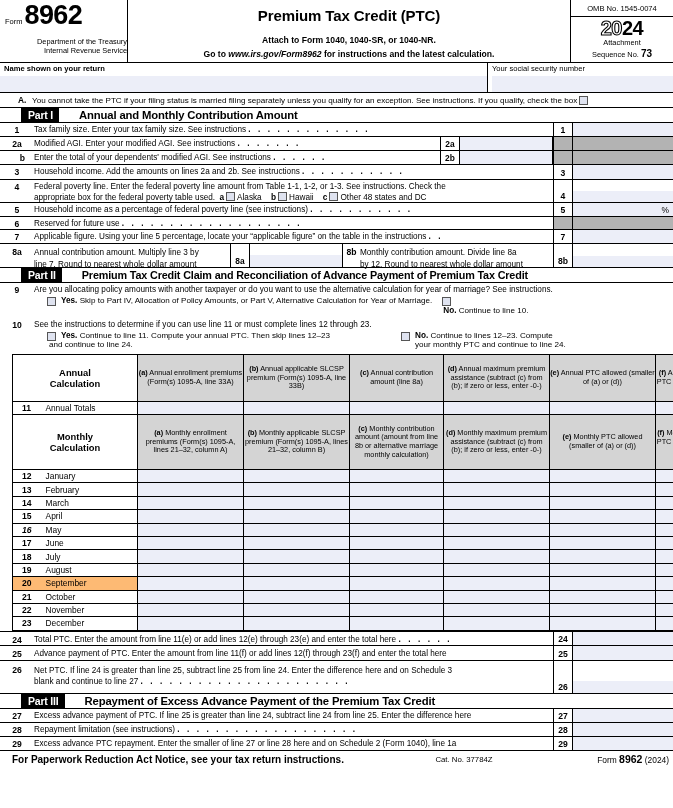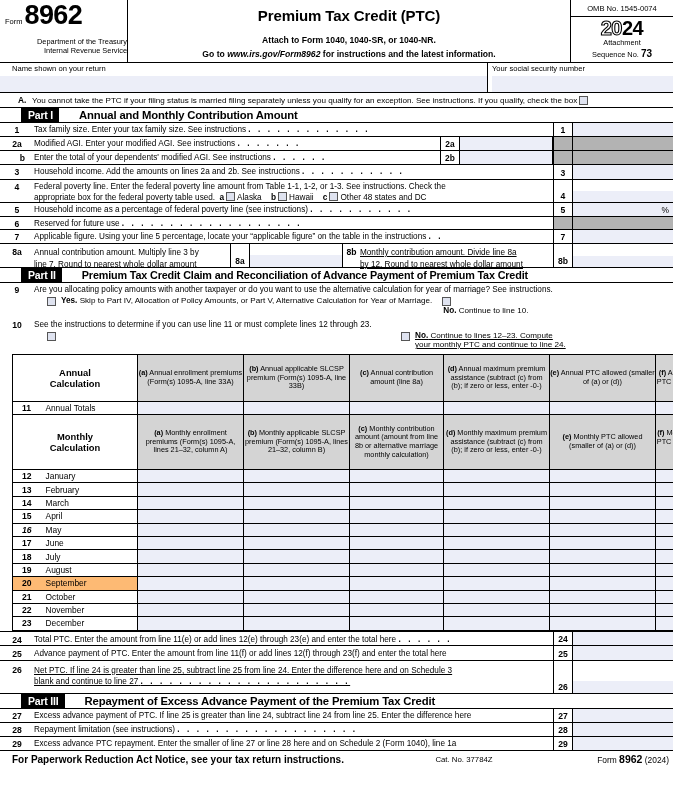--- a/index.html
+++ b/index.html
@@ -36,21 +36,21 @@
   }
   .omb { font-size: 7.6px; text-align: center; padding: 4px 0 3px; border-bottom: 1.2px solid #000; }
   .yearbox { text-align: center; padding-top: 1px; }
   .yr { font-size: 20px; font-weight: bold; line-height: 1.05; letter-spacing: -0.5px;}
   .yr .hollow { color: #fff; -webkit-text-stroke: 1.1px #000; }
   .attach-seq { font-size: 7.4px; line-height: 1.15; }
   .attach-seq b { font-size: 10px; }
 
   
   .name-row { display: flex; height: 30px; border-bottom: 1.6px solid #000; }
-  .name-cell { flex: 1; border-right: 1.2px solid #000; position: relative; padding: 1px 0 0 12px; }
+  .name-cell { flex: 1; border-right: 1.2px solid #000; position: relative; padding: 1px 0 0 4px; font-weight: bold; }
   .ssn-cell { width: 185px; position: relative; padding: 1px 0 0 4px; }
   .fld-lbl { font-size: 7.6px; }
   .fill { position: absolute; left: 0; right: 0; bottom: 0; height: 16px; background: #eceef8; }
   .fill.inset { left: 4px; }
 
   
   .lineA { height: 15px; display: flex; align-items: center; border-bottom: 1.4px solid #000; padding-left: 18px; }
   .lineA .ltr { font-weight: bold; font-size: 8.4px; width: 14px; }
   .lineA .txt { font-size: 8.1px; }
   .cbox { display: inline-block; width: 9px; height: 9px; border: 1px solid #555; background: #dfe3f0; vertical-align: -1px; margin: 0 2px; }
@@ -132,42 +132,42 @@
   .brow { display: flex; border-bottom: 1px solid #000; }
   .b24 { height: 15px; } .b25 { height: 15px; } .b26 { height: 33px; }
   .b27 { height: 14px; } .b28 { height: 14px; } .b29 { height: 14px; }
 
   .footer { display: flex; align-items: center; height: 15px; padding: 2px 4px 0 12px; }
   .foot-l { font-weight: bold; font-size: 10px; flex: 1; }
   .foot-c { font-size: 7.8px; width: 170px; text-align: center; }
   .foot-r { font-size: 8.4px; text-align: right; width: 120px; }
   .foot-r b { font-size: 10.5px; }
 
-  .j { text-align: justify; text-decoration: underline; }
+  .j { text-align: justify; }
 </style>
 </head>
 <body>
 
 <div class="form">
 
   <div class="header">
     <div class="hdr-left">
       <div class="form-num-row">
         <span class="lbl-form">Form</span>
         <span class="form-num">8962</span>
       </div>
       <div class="dept">
         <span>Department of the Treasury</span><br>
         <span>Internal Revenue Service</span>
       </div>
     </div>
     <div class="hdr-mid">
       <div class="title-main">Premium Tax Credit (PTC)</div>
       <div class="attach-line">Attach to Form 1040, 1040-SR, or 1040-NR.</div>
-      <div class="goto-line"><span>Go to </span><i>www.irs.gov/Form8962</i><span> for instructions and the latest information.</span></div>
+      <div class="goto-line"><span>Go to </span><i>www.irs.gov/Form8962</i><span> for instructions and the latest calculation.</span></div>
     </div>
     <div class="hdr-right">
       <div class="omb">OMB No. 1545-0074</div>
       <div class="yearbox">
         <div class="yr"><span class="hollow">20</span><span>24</span></div>
         <div class="attach-seq">
           <span>Attachment</span><br>
           <span>Sequence No.</span>
           <b>73</b>
         </div>
@@ -306,20 +306,24 @@
     </div>
   </div>
 
   <div class="q-row" style="margin-top:3px;">
     <div class="q-no">10</div>
     <div class="q-body">
       <div>See the instructions to determine if you can use line 11 or must complete lines 12 through 23.</div>
       <div class="sub-opts">
         <div class="opt" style="margin-left:11px; width:340px;">
           <span class="cbox"></span>
+          <span class="opt-txt">
+            <b>Yes.</b><span> Continue to line 11. Compute your annual PTC. Then skip lines 12–23</span>
+            <div style="margin-left:-12px;">and continue to line 24.</div>
+          </span>
         </div>
         <div class="opt" style="margin-left:14px; width:205px;">
           <span class="cbox"></span>
           <span class="opt-txt j" style="display:block;width:190px;">
             <b>No.</b><span> Continue to lines 12–23. Compute</span>
             <div>your monthly PTC and continue to line 24.</div>
           </span>
         </div>
       </div>
     </div>

